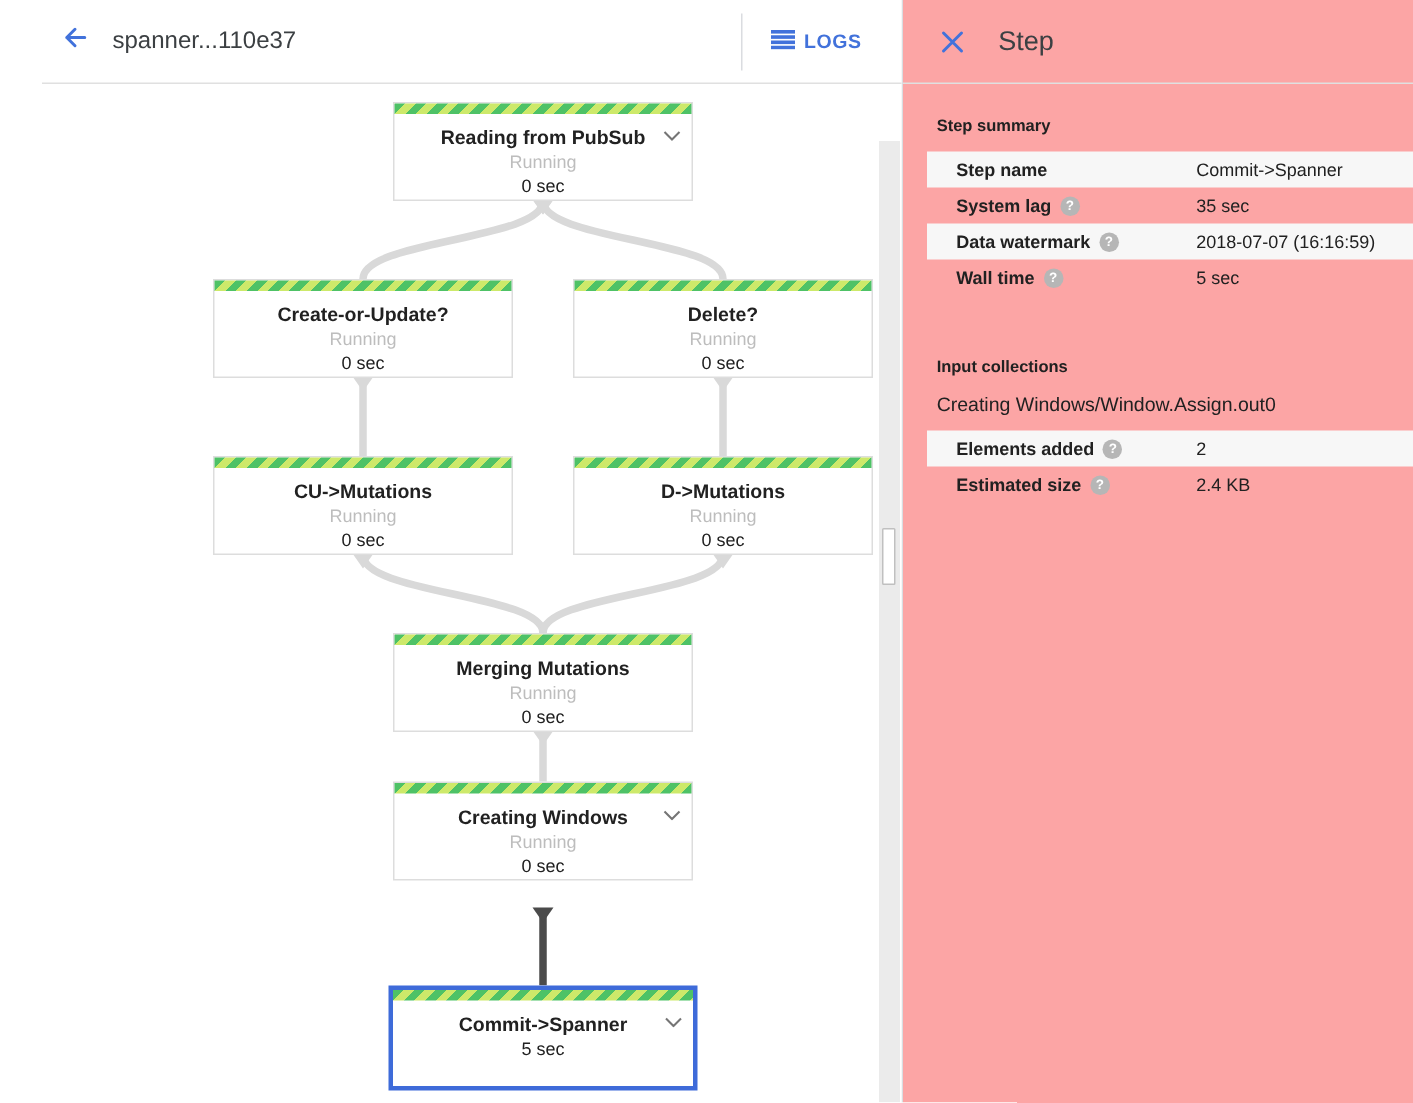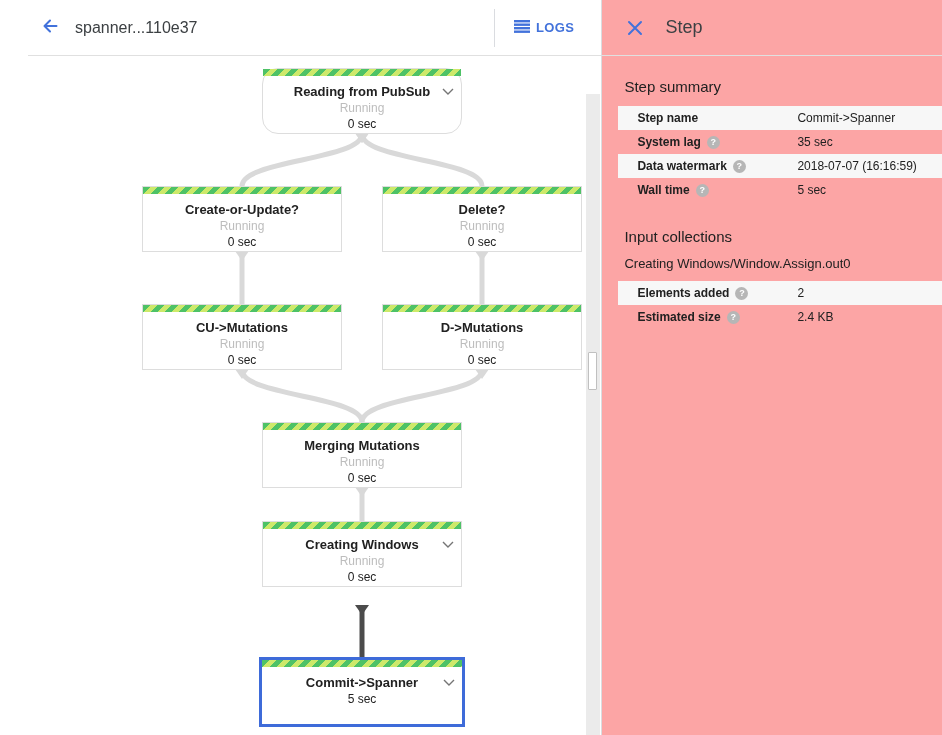--- a/index.html
+++ b/index.html
@@ -33,22 +33,22 @@
 
   .vscroll-track{position:absolute;right:1px;top:38px;bottom:0;width:14px;background:#EBEBEB;}
   .vscroll-thumb{position:absolute;left:2px;top:258px;width:9px;height:38px;background:#fff;border:1px solid #C0C0C0;border-radius:1px;cursor:pointer;}
 
   
   .right{width:350px;height:735px;display:flex;flex-direction:column;background:#fca5a5;}
   .panel-header{height:56px;border-bottom:1px solid #E0E0E0;display:flex;align-items:center;flex:0 0 56px;}
   .close-btn{width:16px;height:16px;margin-left:25px;cursor:pointer;display:flex;}
   .panel-title{font-size:18px;color:#3C4043;margin-left:22px;}
   .panel-body{flex:1;overflow:hidden;}
-  .p-heading{font-size:15px;font-weight:400;color:var(--ink);margin:22px 0 11px 22px;}
-  .p-heading.second{margin-top:26px;}
+  .p-heading{font-size:11px;font-weight:700;color:var(--ink);margin:22px 0 11px 22px;}
+  .p-heading.second{margin-top:42px;}
   .ptable{margin-left:16px;}
   .prow{display:flex;align-items:center;height:24px;padding-left:19px;font-size:12px;}
   .prow:nth-child(odd){background:var(--row-bg);}
   .prow .plabel{width:160px;display:flex;align-items:center;gap:6px;font-weight:700;color:var(--ink);flex:0 0 160px;}
   .prow .pvalue{color:var(--ink);}
   .help{width:13px;height:13px;border-radius:50%;background:#B6B6B6;color:#fff;font-size:9px;font-weight:700;line-height:13px;text-align:center;display:inline-block;cursor:pointer;}
   .collection-name{font-size:13px;color:var(--ink);margin:0 0 10px 22px;cursor:pointer;}
 </style>
 </head>
 <body>
@@ -92,21 +92,21 @@
           <path d="M214 314 C214 340 334 340 334 366" stroke="#D9D9D9" stroke-width="5" fill="none"></path>
           <polygon points="207,313 221,313 214,323" fill="#D9D9D9"></polygon>
           <path d="M454 314 C454 340 334 340 334 366" stroke="#D9D9D9" stroke-width="5" fill="none"></path>
           <polygon points="447,313 461,313 454,323" fill="#D9D9D9"></polygon>
           <path d="M334 432 L334 484" stroke="#D9D9D9" stroke-width="5" fill="none"></path>
           <polygon points="327,431 341,431 334,441" fill="#D9D9D9"></polygon>
           <path d="M334 550 L334 601" stroke="#4B4B4B" stroke-width="5" fill="none"></path>
           <polygon points="327,549 341,549 334,559" fill="#4B4B4B"></polygon>
         </svg>
       <div>
-          <div class="node" style="left: 234px; top: 12px; width: 200px; height: 66px; border-radius: 16px;">
+          <div class="node" style="left: 234px; top: 12px; width: 200px; height: 66px;">
             <div class="stripe"></div>
             <div class="ntitle">Reading from PubSub</div>
             <div class="nstatus">Running</div>
             <div class="ntime">0 sec</div>
             <span class="chev"><svg width="12" height="7" viewBox="0 0 12 7">
                 <path d="M1 1 L6 6 L11 1" stroke="#757575" stroke-width="1.4" fill="none"></path>
               </svg></span>
           </div>
           <div class="node" style="left: 114px; top: 130px; width: 200px; height: 66px;">
             <div class="stripe"></div>

